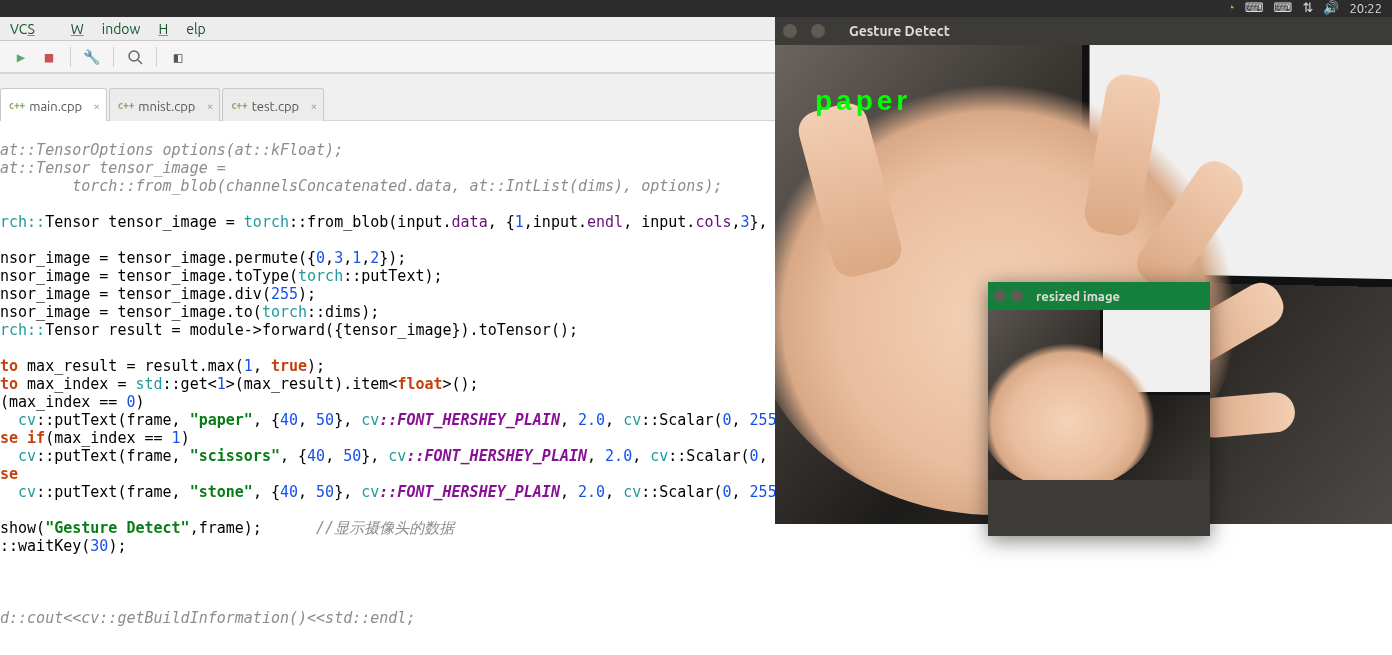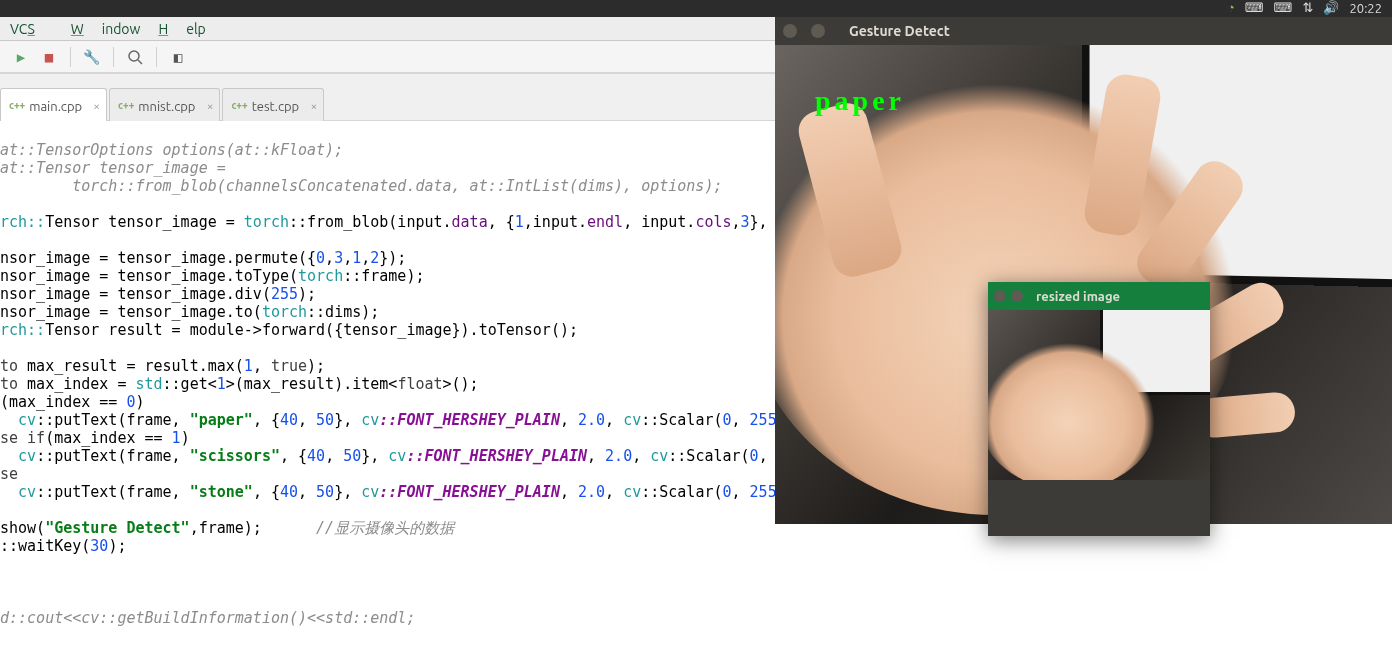--- a/index.html
+++ b/index.html
@@ -96,21 +96,21 @@
   height: 534px;
   background: #fff;
   padding: 20px 0 0 0;
   font-family: "DejaVu Sans Mono", monospace;
   font-size: 15px;
   line-height: 18px;
   white-space: pre;
   overflow: hidden;
   color: #000;
 }
-.c-key { color: #404040; font-weight: normal; }
+.c-key { color: #c2410c; font-weight: bold; }
 .c-ns { color: #20999d; }
 .c-num { color: #1750eb; }
 .c-str { color: #067d17; font-weight: bold;}
 .c-const { color: #871094; font-style: italic; font-weight: bold;}
 .c-comment { color: #8c8c8c; font-style: italic; }
 .c-mem { color: #660e7a; }
 .gesture-window {
   position: absolute;
   top: 17px; left: 775px;
   width: 617px;
@@ -147,21 +147,21 @@
   right: -120px; top: -20px;
   width: 440px; height: 260px;
   background: #f0f0f0;
   border: 8px solid #111;
   transform: perspective(800px) rotateY(-8deg);
 }
 .paper-label {
   position: absolute;
   top: 40px; left: 40px;
   color: #00ff00;
-  font-family: Liberation Serif, serif;
+  font-family: Liberation Sans, sans-serif;
   font-size: 28px;
   font-weight: bold;
   letter-spacing: 4px;
 }
 .resized-window {
   position: absolute;
   top: 282px; left: 988px;
   width: 222px;
   height: 254px;
   background: #3c3b37;
@@ -255,21 +255,21 @@
   </div>
 </div>
 
 <div class="editor"><span class="c-comment">at::TensorOptions options(at::kFloat);</span>
 <span class="c-comment">at::Tensor tensor_image =</span>
 <span class="c-comment">        torch::from_blob(channelsConcatenated.data, at::IntList(dims), options);</span>
 
 <span class="c-ns">rch::</span><span>Tensor</span><span> tensor_image = </span><span class="c-ns">torch</span><span>::from_blob(input.</span><span class="c-mem">data</span><span>, {</span><span class="c-num">1</span><span>,input.</span><span class="c-mem">endl</span><span>, input.</span><span class="c-mem">cols</span><span>,</span><span class="c-num">3</span><span>}, </span>
 
 <span>nsor_image = tensor_image.permute({</span><span class="c-num">0</span>,<span class="c-num">3</span>,<span class="c-num">1</span>,<span class="c-num">2</span><span>});</span>
-<span>nsor_image = tensor_image.toType(</span><span class="c-ns">torch</span><span>::frame);</span>
+<span>nsor_image = tensor_image.toType(</span><span class="c-ns">torch</span><span>::putText);</span>
 <span>nsor_image = tensor_image.div(</span><span class="c-num">255</span><span>);</span>
 <span>nsor_image = tensor_image.to(</span><span class="c-ns">torch</span><span>::dims);</span>
 <span class="c-ns">rch::</span><span>Tensor</span><span> result = module-&gt;forward({tensor_image}).toTensor();</span>
 
 <span class="c-key">to</span><span> max_result = result.max(</span><span class="c-num">1</span><span>, </span><span class="c-key">true</span><span>);</span>
 <span class="c-key">to</span><span> max_index = </span><span class="c-ns">std</span><span>::get&lt;</span><span class="c-num">1</span><span>&gt;(max_result).item&lt;</span><span class="c-key">float</span><span>&gt;();</span>
 <span>(max_index == </span><span class="c-num">0</span><span>)</span>
   <span class="c-ns">cv</span><span>::putText(frame, </span><span class="c-str">"paper"</span><span>, {</span><span class="c-num">40</span><span>, </span><span class="c-num">50</span><span>}, </span><span class="c-ns">cv</span><span class="c-const">::FONT_HERSHEY_PLAIN</span><span>, </span><span class="c-num">2.0</span><span>, </span><span class="c-ns">cv</span><span>::Scalar(</span><span class="c-num">0</span><span>, </span><span class="c-num">255</span>
 <span class="c-key">se if</span><span>(max_index == </span><span class="c-num">1</span><span>)</span>
   <span class="c-ns">cv</span><span>::putText(frame, </span><span class="c-str">"scissors"</span><span>, {</span><span class="c-num">40</span><span>, </span><span class="c-num">50</span><span>}, </span><span class="c-ns">cv</span><span class="c-const">::FONT_HERSHEY_PLAIN</span><span>, </span><span class="c-num">2.0</span><span>, </span><span class="c-ns">cv</span><span>::Scalar(</span><span class="c-num">0</span>, 

